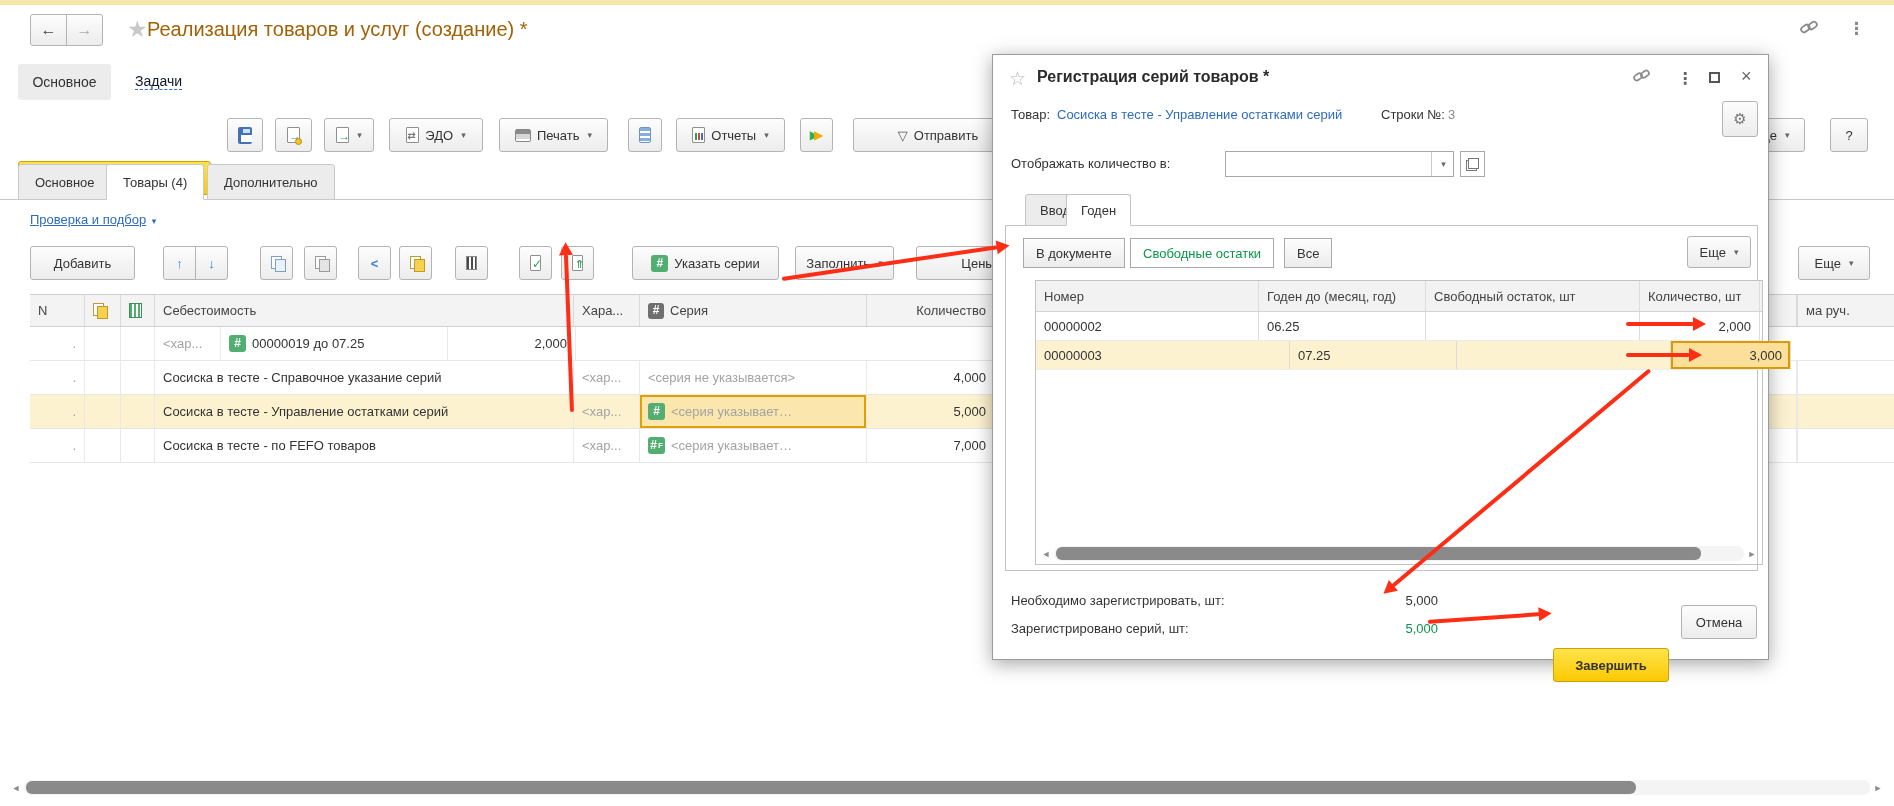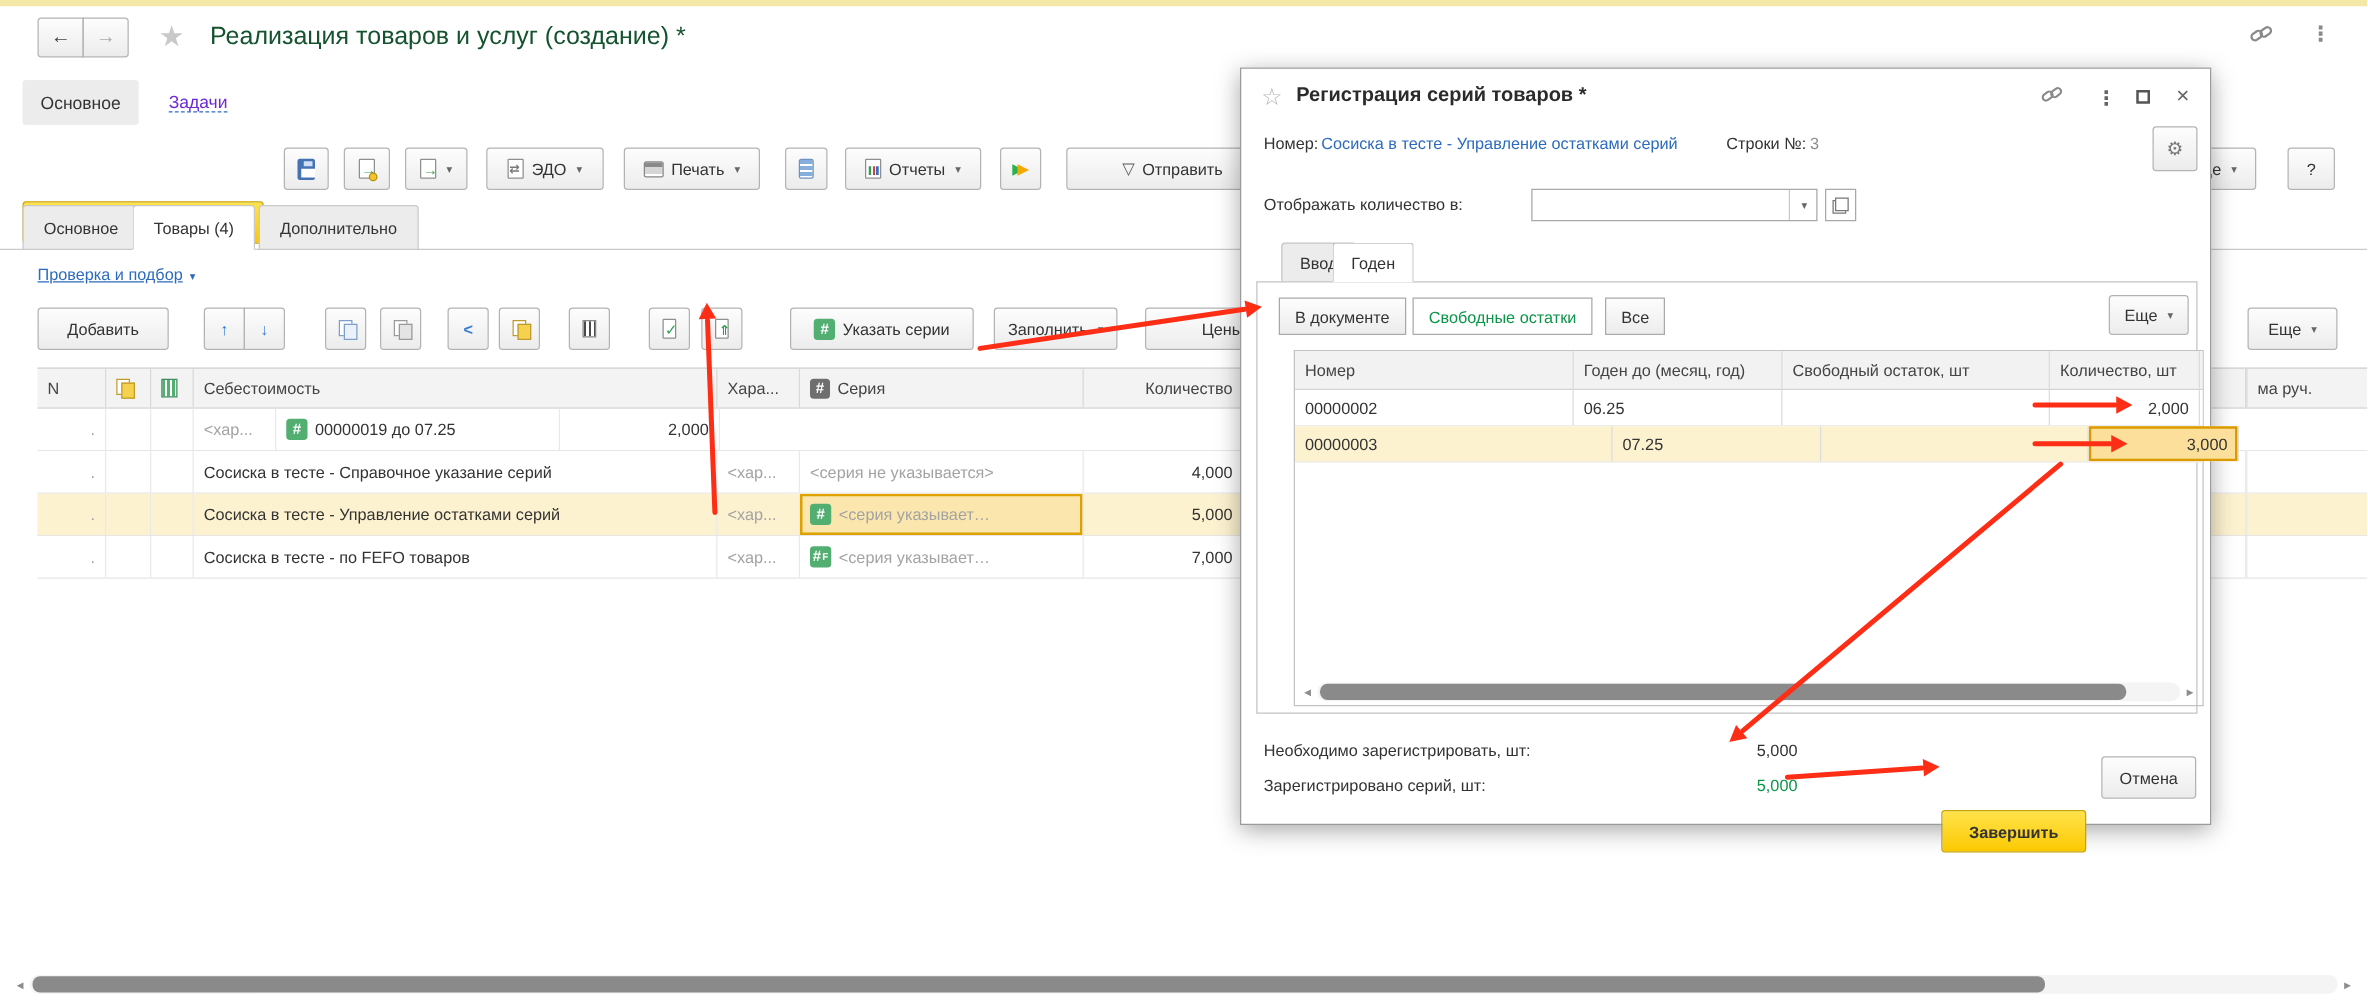--- a/index.html
+++ b/index.html
@@ -14,26 +14,26 @@
          color:#333; font-size:13px; white-space:nowrap; cursor:default; }
   .btn.yellow { background:linear-gradient(#ffe34b,#fbc902); border-color:#c9a300; font-weight:bold;margin-top:43px; }
   .caret { font-size:9px; color:#666; margin-left:2px; }
 
   
   .hdr-btn { position:absolute; top:14px; width:37px; height:32px; background:linear-gradient(#fdfdfd,#ececec);
              border:1px solid #b3b3b3; display:flex; align-items:center; justify-content:center; font-size:16px; }
   .hdr-btn.back { left:30px; border-radius:3px 0 0 3px; color:#444; font-weight:bold; }
   .hdr-btn.fwd  { left:66px; border-radius:0 3px 3px 0; color:#aaa; font-weight:bold; }
   .big-star { position:absolute; left:127px; top:16px; font-size:23px; color:#c9c9c9; }
-  .page-title { position:absolute; left:168px; top:18px; font-size:20px; color:#14532d; }
+  .page-title { position:absolute; left:147px; top:18px; font-size:20px; color:#a16207; }
   .win-ico { position:absolute; top:18px; color:#8a8a8a; }
 
   .nav-pill { position:absolute; left:18px; top:64px; width:93px; height:36px; background:#ececec; border-radius:3px;
               display:flex; align-items:center; justify-content:center; font-size:14px; }
-  .nav-link { position:absolute; left:135px; top:73px; font-size:14px; color:#6d28d9; border-bottom:1px dashed #2d6bbf;text-align:right; }
+  .nav-link { position:absolute; left:135px; top:73px; font-size:14px; color:#0f172a; border-bottom:1px dashed #2d6bbf;text-align:right; }
 
   
   .ic { position:relative; display:inline-block; }
   .ic-save { width:17px; height:17px; background:#4472b4; border-radius:2px; }
   .ic-save::before { content:""; position:absolute; left:5px; top:2px; width:7px; height:4px; background:#cfe0f5; }
   .ic-save::after  { content:""; position:absolute; left:3px; bottom:2px; width:11px; height:7px; background:#fff; }
   .ic-doc { width:13px; height:16px; background:#fff; border:1px solid #8f8f8f; border-radius:1px; }
   .ic-doc i { position:absolute; font-style:normal; font-weight:bold; }
   .ic-doc .ga { color:#2e9e4f; font-size:12px; left:1px; top:1px; }
   .ic-doc .coin { position:absolute; right:-3px; bottom:-3px; width:7px; height:7px; border-radius:50%;
@@ -381,21 +381,21 @@
           <g stroke="#8a8a8a" fill="none" stroke-width="1.6">
         <rect x="0.8" y="6.8" width="8" height="5" rx="2.5" transform="rotate(-35 4.8 9.3)"></rect>
         <rect x="7.2" y="4.2" width="8" height="5" rx="2.5" transform="rotate(-35 11.2 6.7)"></rect>
           </g>
         </svg>
     </span>
     <span class="m-ico" style="left:684px;font-size:16px;font-weight:bold">⋮</span>
     <span class="m-ico ic-max" style="left:716px;top:17px"></span>
     <span class="m-ico" style="left:748px;top:11px;font-size:18px">×</span>
 
-    <div class="m-label" style="left:18px;top:52px">Номер:</div>
+    <div class="m-label" style="left:18px;top:52px">Товар:</div>
     <a class="m-link" style="left:64px;top:52px">Сосиска в тесте - Управление остатками серий</a>
     <div class="m-label" style="left:388px;top:52px">Строки №:</div>
     <div class="m-label m-grayval" style="left:455px;top:52px">3</div>
     <div class="gearbtn">
         <span class="ic-gear">⚙</span>
       </div>
 
     <div class="m-label" style="left:18px;top:101px">Отображать количество в:</div>
     <div class="combo">
       <div class="val"></div>

